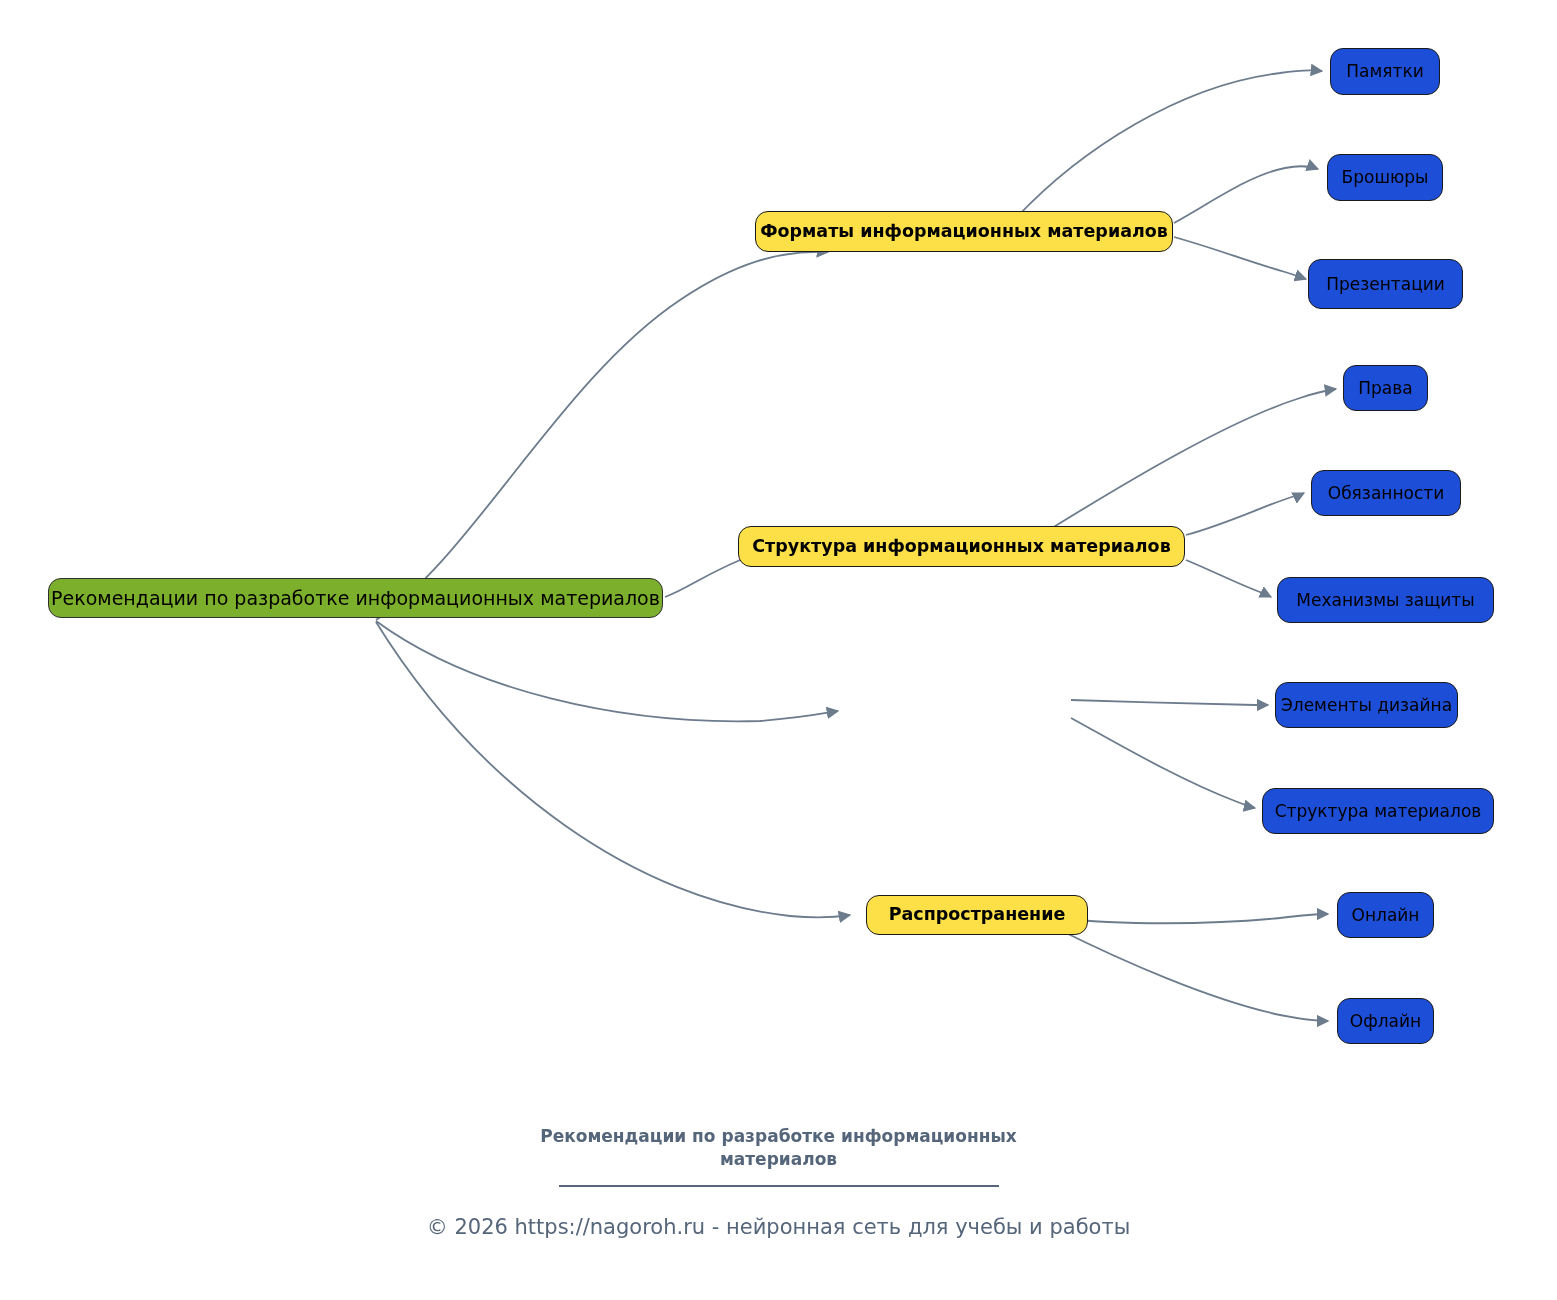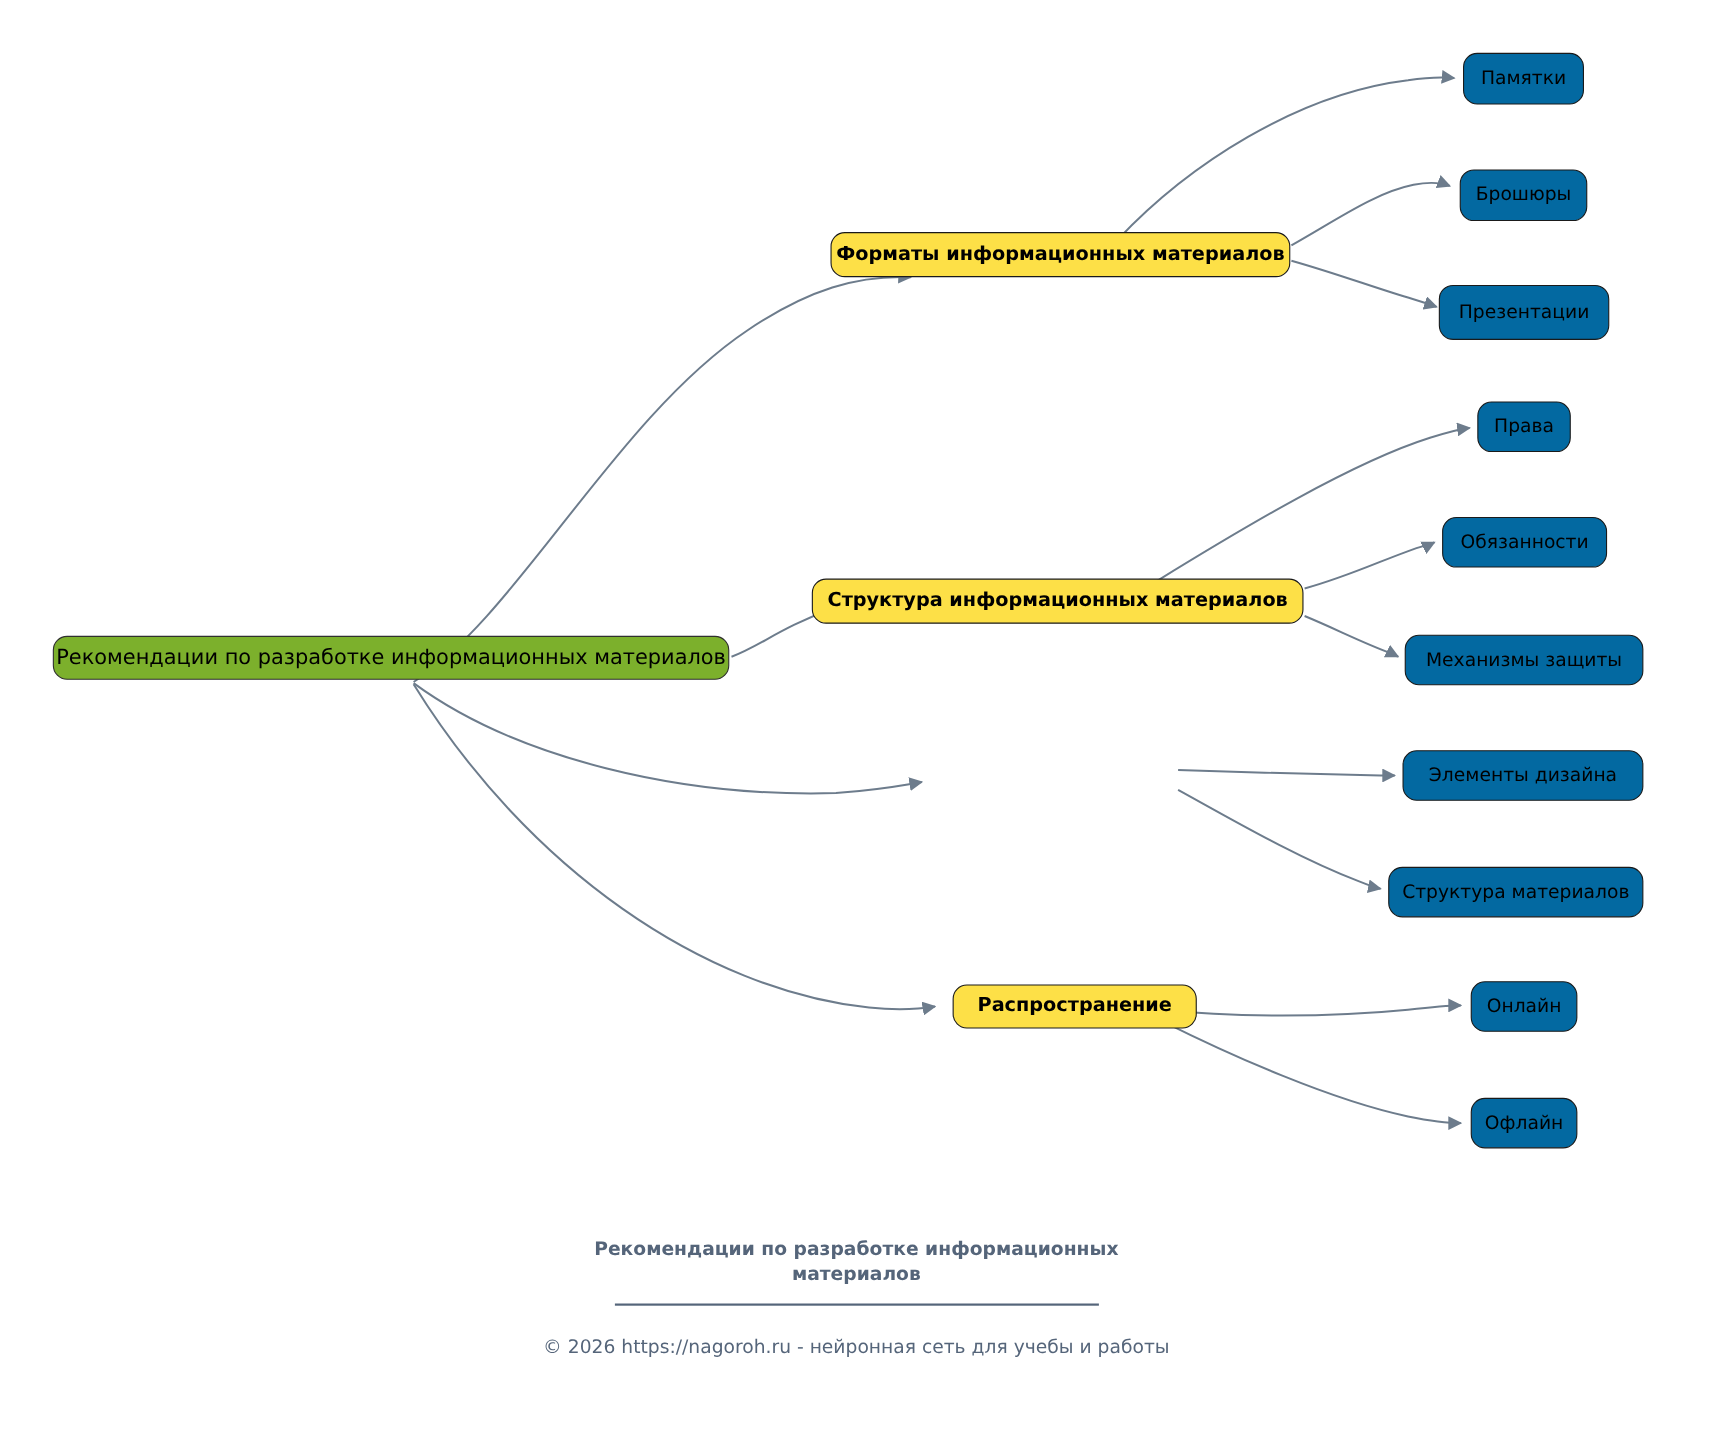--- a/index.html
+++ b/index.html
@@ -47,21 +47,21 @@
   .node-branch {
     background: #fde047;
     border: 1.6px solid #1a1a1a;
     border-radius: 13px;
     color: #000000;
     font-size: 17.5px;
     font-weight: bold;
     padding: 0 14px;
   }
   .node-leaf {
-    background: #0369a1;
+    background: #1d4ed8;
     border: 1.6px solid #1a1a1a;
     border-radius: 13px;
     color: #000000;
     font-size: 17px;
     padding: 12px 14px;
   }
   #footer {
     position: absolute;
     left: 0;
     width: 1557px;
@@ -78,21 +78,21 @@
   }
   .footer-divider {
     width: 440px;
     height: 0;
     margin: 14px auto 0 auto;
     border-top: 2px solid #55657a;
   }
   .footer-credit {
     margin-top: 28px;
     font-family: "DejaVu Sans", "Liberation Sans", sans-serif;
-    font-size: 17px;
+    font-size: 21px;
     color: #55657a;
   }
 </style>
 </head>
 <body>
 
 <div id="canvas">
 
   <svg id="edges" viewBox="0 0 1557 1300" xmlns="http://www.w3.org/2000/svg">
     <defs>
@@ -146,21 +146,21 @@
   <div class="node node-leaf" style="left:1343px; top:365px; width:85px; height:46px;">
     <span>Права</span>
   </div>
   <div class="node node-leaf" style="left:1311px; top:470px; width:150px; height:46px;">
     <span>Обязанности</span>
   </div>
   <div class="node node-leaf" style="left:1277px; top:577px; width:217px; height:46px;">
     <span>Механизмы защиты</span>
   </div>
 
-  <div class="node node-leaf" style="left:1275px; top:682px; width:219px; height:46px;">
+  <div class="node node-leaf" style="left:1275px; top:682px; width:183px; height:46px;">
     <span>Элементы дизайна</span>
   </div>
   <div class="node node-leaf" style="left:1262px; top:788px; width:232px; height:46px;">
     <span>Структура материалов</span>
   </div>
 
   <div class="node node-branch" style="left:866px; top:895px; width:222px; height:40px;">
     <span>Распространение</span>
   </div>
   <div class="node node-leaf" style="left:1337px; top:892px; width:97px; height:46px;">

